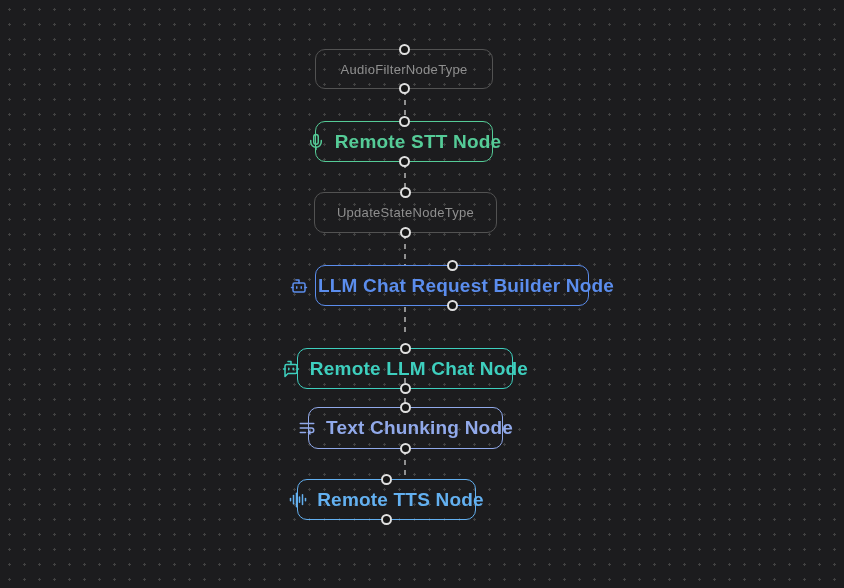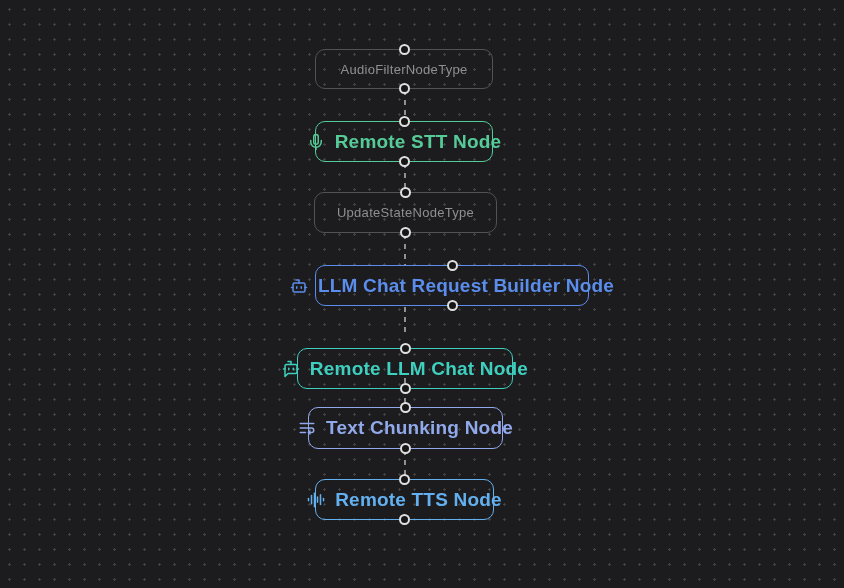--- a/index.html
+++ b/index.html
@@ -30,21 +30,21 @@
   .node.gray .label{font-size:13px;font-weight:500;letter-spacing:.3px;}
   .node .icon{display:inline-flex;align-items:center;}
   .node .icon svg{width:18px;height:18px;display:block;}
   
   .n1{left:315px;top:49px;width:178px;height:40px;}
   .n2{left:315px;top:121px;width:178px;height:41px;}
   .n3{left:314px;top:192px;width:183px;height:41px;}
   .n4{left:268px;top:265px;width:274px;height:41px;margin-left:47px;}
   .n5{left:297px;top:348px;width:216px;height:41px;}
   .n6{left:308px;top:407px;width:195px;height:42px;}
-  .n7{left:315px;top:479px;width:179px;height:41px;text-align:right;}
+  .n7{left:297px;top:479px;width:179px;height:41px;text-align:right;}
   
   .port{
     position:absolute;left:50%;margin-left:-5.5px;
     width:11px;height:11px;box-sizing:border-box;
     border:2px solid var(--port-border,#e0e0e0);
     background:var(--port-fill,#161616);
     border-radius:50%;z-index:3;
   }
   .port-top{top:-6px;}
   .port-bottom{bottom:-6px;}

